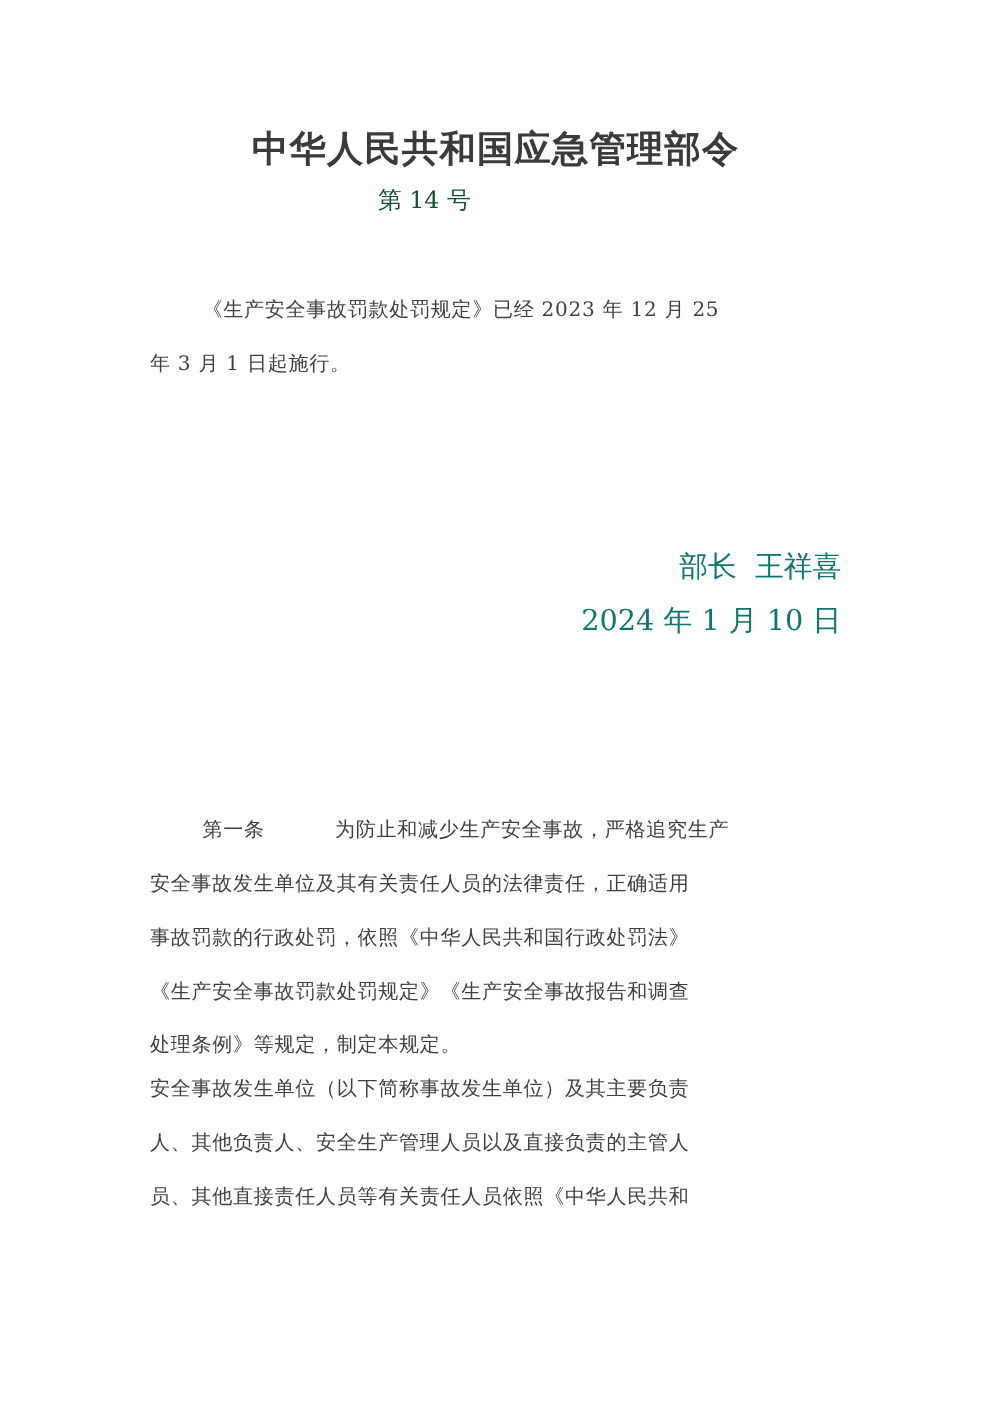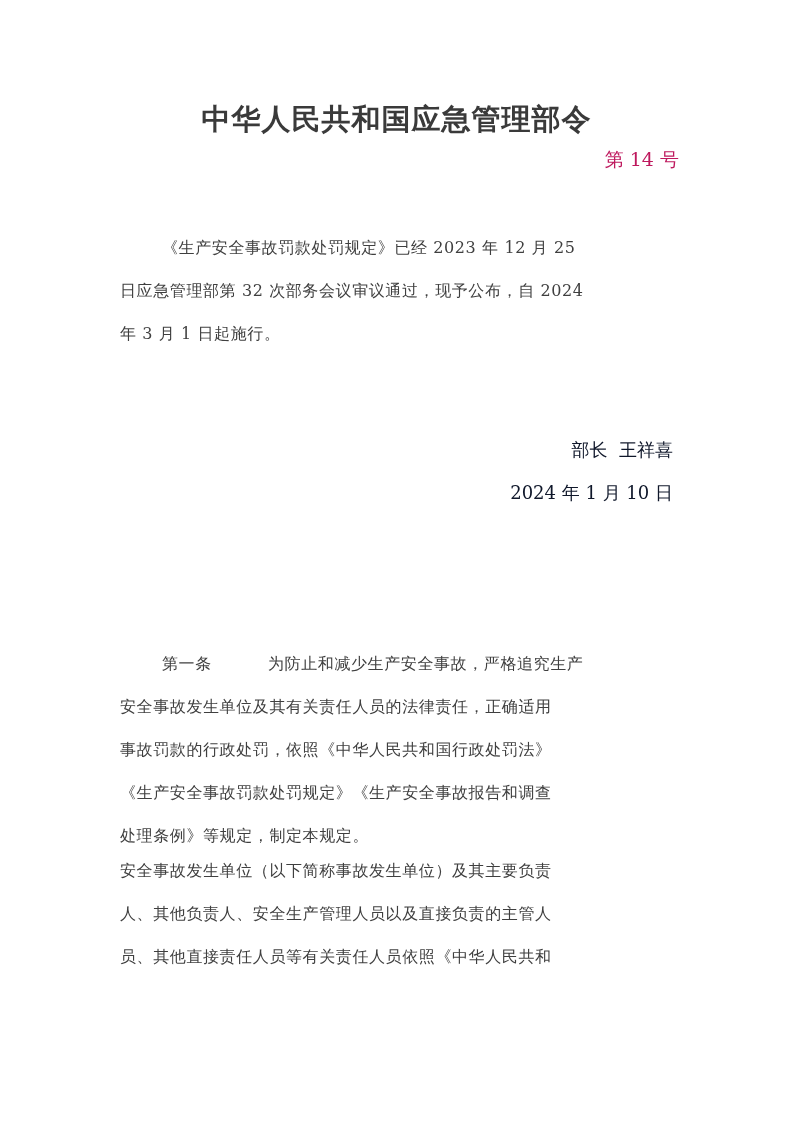--- a/index.html
+++ b/index.html
@@ -2,48 +2,47 @@
 <html><head>
 <meta charset="utf-8">
 <style>
   html, body { margin: 0; padding: 0; background: #ffffff; }
   body { width: 793px; height: 1122px; position: relative; overflow: hidden;
          font-family: "DejaVu Serif", "Liberation Serif", serif; color: #3a3a3a; }
   .page { position: absolute; left: 0; top: 0; width: 793px; height: 1122px; }
   .title-main { position: absolute; left: 0; width: 793px; top: 100px; text-align: center;
                 font-family: "DejaVu Sans", "Liberation Sans", sans-serif; font-weight: bold;
                 font-size: 29px; letter-spacing: 1px; color: #3a3a3a; }
-  .order-no { position: absolute; left: 0; width: 679px; top: 147px; text-align: right;
-              font-size: 19px; color: #be185d; }
+  .order-no { position: absolute; left: 0; width: 679px; top: 147px; text-align: center;
+              font-size: 19px; color: #14532d; }
   .para { position: absolute; left: 120px; width: 553px; font-size: 16px; line-height: 43px;
           color: #3f3f3f; text-align: justify; text-align-last: left; letter-spacing: 0.6px; }
   .line { display: block; white-space: nowrap; }
   .intro { top: 226px; }
-  .sign { position: absolute; right: 120px; font-size: 18px; color: #0f172a; text-align: center; white-space: pre; }
+  .sign { position: absolute; right: 120px; font-size: 23px; color: #0f766e; text-align: center; white-space: pre; }
   .sign-1 { top: 438px; }
   .sign-2 { top: 481px; }
   .title-reg { position: absolute; left: 0; width: 793px; top: 561px; text-align: center;
                font-family: "DejaVu Sans", "Liberation Sans", sans-serif; font-weight: bold;
                font-size: 26px; letter-spacing: 1px; color: #3a3a3a; }
   .art1 { top: 642px; }
   .art2 { top: 849px; }
   .indent { padding-left: 42px; }
   .art-label { display: inline-block; width: 106px; }
 </style>
 </head>
 <body>
 
 <div class="page">
 
   <div class="title-main">中华人民共和国应急管理部令</div>
   <div class="order-no">第 14 号</div>
 
   <div class="para intro">
     <span class="line indent">《生产安全事故罚款处罚规定》已经 2023 年 12 月 25</span>
-    <span class="line">日应急管理部第 32 次部务会议审议通过，现予公布，自 2024</span>
     <span class="line">年 3 月 1 日起施行。</span>
   </div>
 
   <div class="sign sign-1">部长  王祥喜</div>
   <div class="sign sign-2">2024 年 1 月 10 日</div>
 
 
   <div class="para art1">
     <span class="line indent"><span class="art-label">第一条</span><span>为防止和减少生产安全事故，严格追究生产</span></span>
     <span class="line">安全事故发生单位及其有关责任人员的法律责任，正确适用</span>

